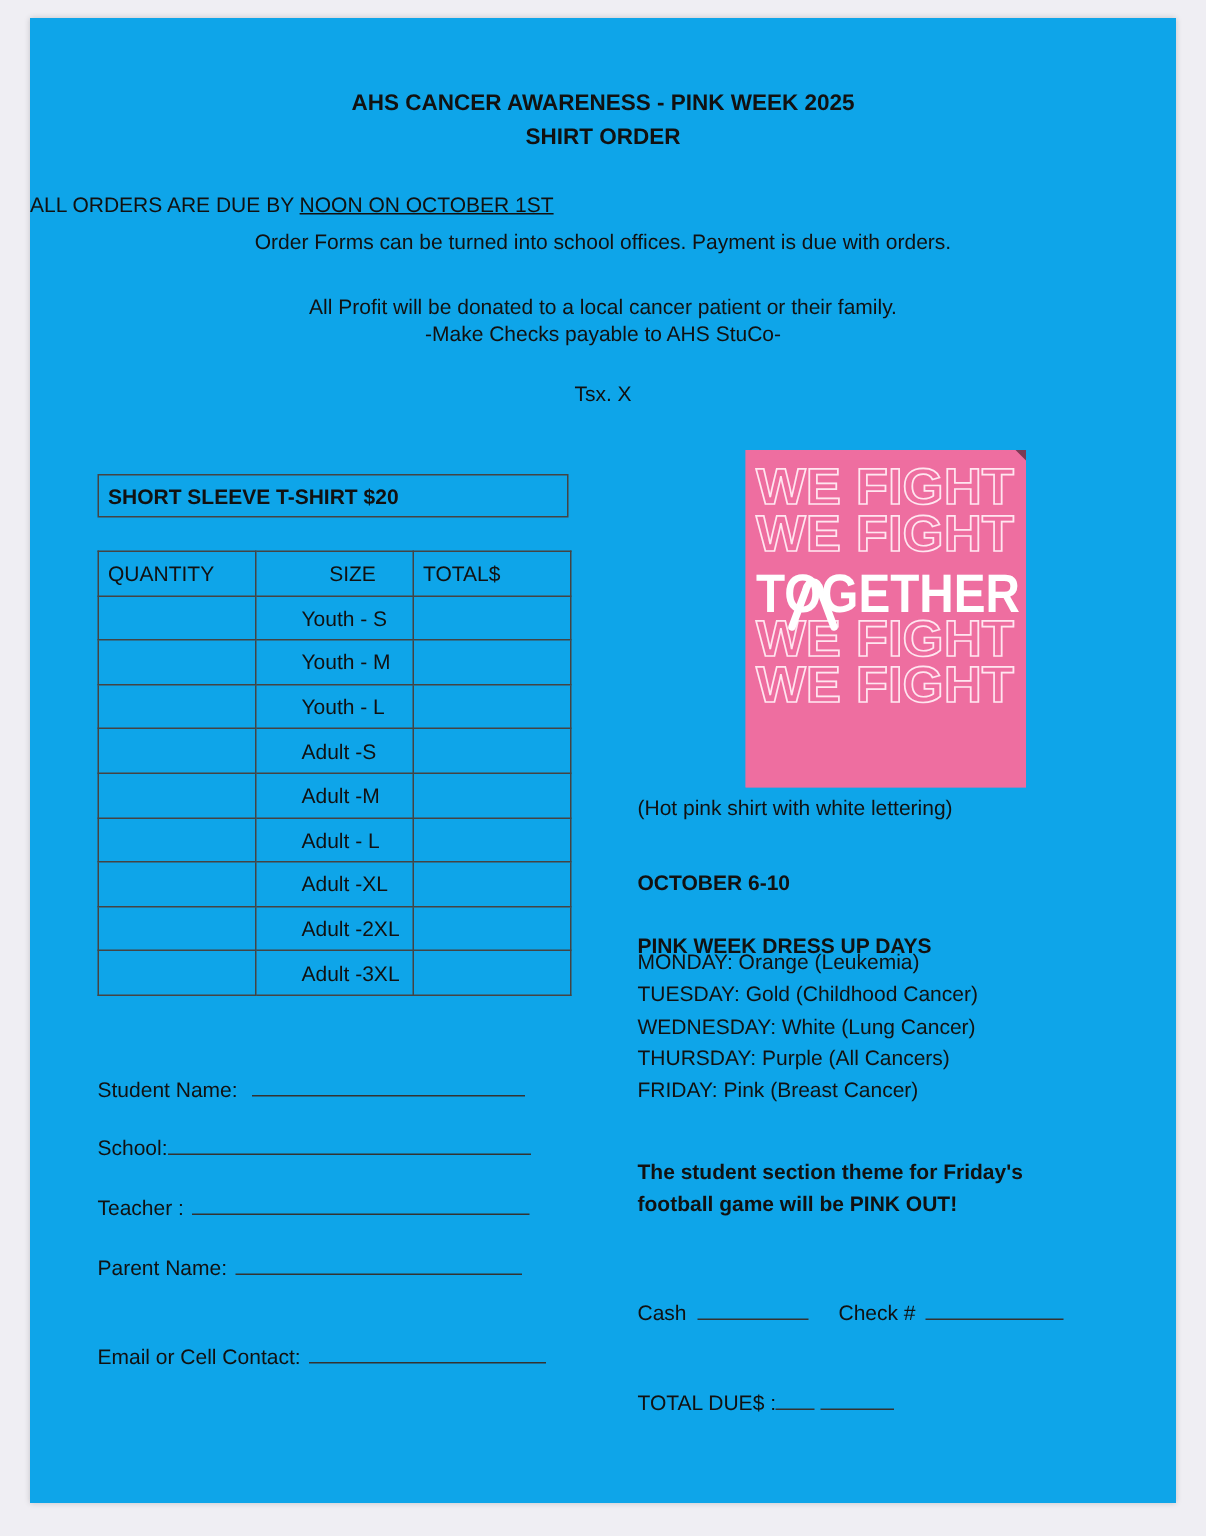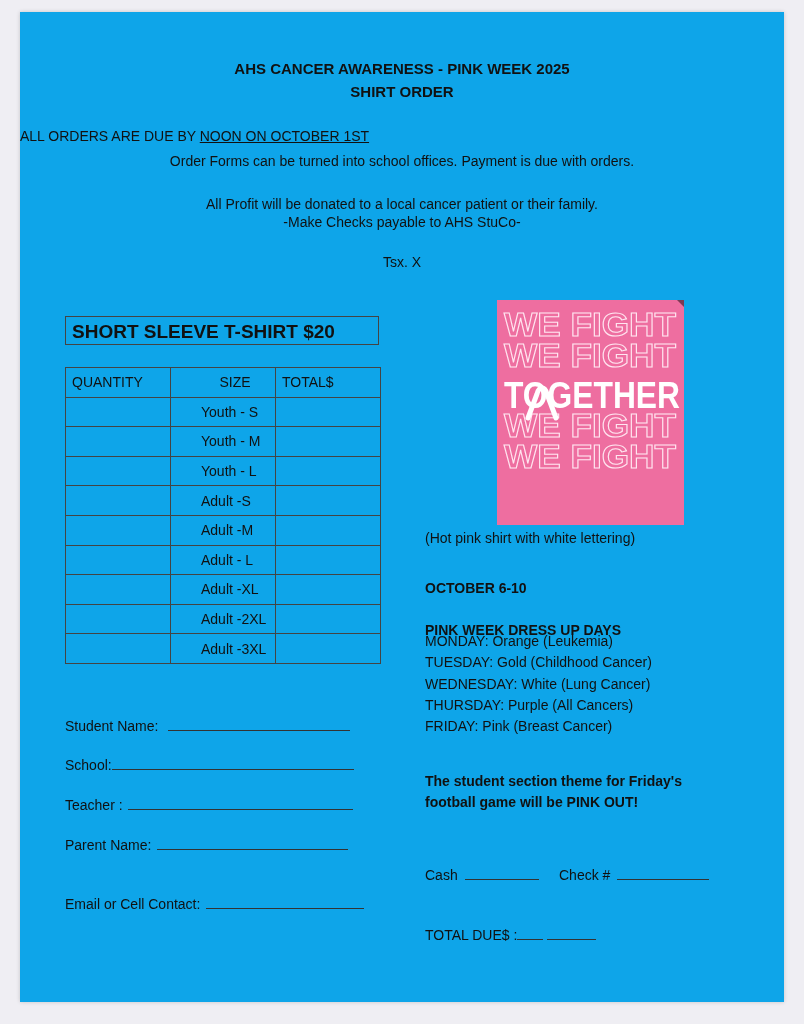--- a/index.html
+++ b/index.html
@@ -27,21 +27,21 @@
     left: 0; width: 708px; text-align: left;
     font-size: 14px; top: 116px;
   }
   .due .u { text-decoration: underline; }
   .center-line {
     left: 0; width: 764px; text-align: center; font-size: 14px;
   }
   .shirt-box {
     left: 45px; top: 304px; width: 314px; height: 29px;
     border: 1.5px solid #444;
-    font-weight: bold; font-size: 19px;
+    font-weight: bold; font-size: 14px;
     line-height: 29px; padding-left: 6px; box-sizing: border-box;
   }
   table.order {
     position: absolute; left: 45px; top: 355px;
     border-collapse: collapse;
     font-size: 14px;
   }
   table.order td {
     border: 1.5px solid #444;
     height: 29.6px;

